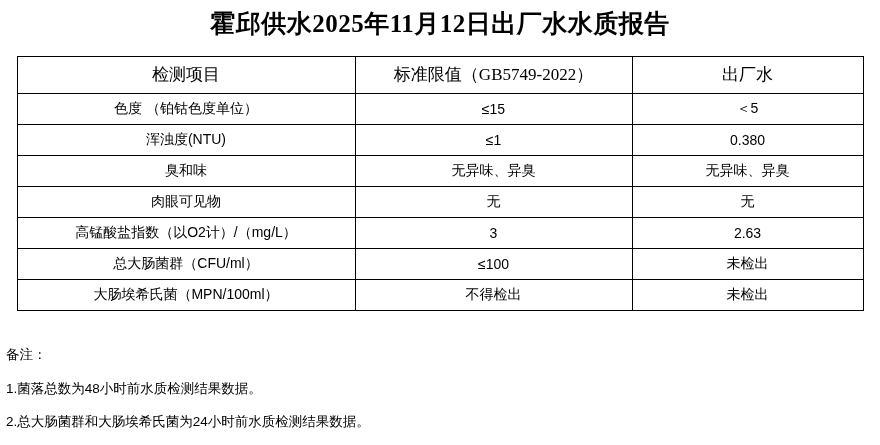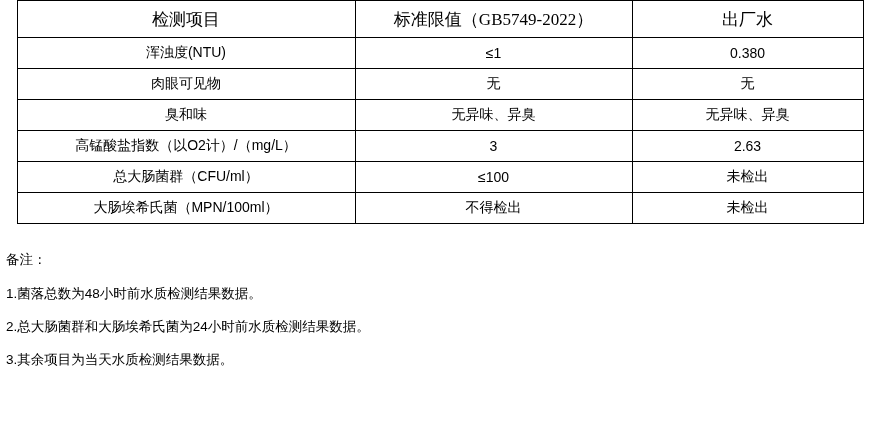--- a/index.html
+++ b/index.html
@@ -26,21 +26,21 @@
     font-family: "Liberation Serif", serif;
     font-size: 25px;
     font-weight: bold;
     letter-spacing: 0.5px;
     padding: 10px 0 9px 0;
     line-height: 1.15;
   }
   table.report {
     border-collapse: collapse;
     width: 846px;
-    margin: 0 auto;
+    margin: 8px auto;
     table-layout: fixed;
   }
   table.report th, table.report td {
     border: 1px solid #000000;
     text-align: center;
     vertical-align: middle;
     font-family: "Liberation Sans", sans-serif;
   }
   table.report th {
     font-size: 17px;
@@ -68,49 +68,55 @@
   }
   .notes-title {
     padding-bottom: 1px;
   }
 </style>
 </head>
 <body>
 
 <div class="page">
 
+  <div class="doc-title">霍邱供水2025年11月12日出厂水水质报告</div>
 
   <table class="report">
     <colgroup>
       <col class="c1">
       <col class="c2">
       <col class="c3">
     </colgroup>
     <thead>
       <tr>
         <th>检测项目</th>
         <th>标准限值（GB5749-2022）</th>
         <th>出厂水</th>
       </tr>
     </thead>
     <tbody>
       <tr>
+        <td>色度 （铂钴色度单位）</td>
+        <td>≤15</td>
+        <td>＜5</td>
+      </tr>
+      <tr>
         <td>浑浊度(NTU)</td>
         <td>≤1</td>
         <td>0.380</td>
       </tr>
       <tr>
+        <td>臭和味</td>
+        <td>无异味、异臭</td>
+        <td>无异味、异臭</td>
+      </tr>
+      <tr>
         <td>肉眼可见物</td>
         <td>无</td>
         <td>无</td>
-      </tr>
-      <tr>
-        <td>臭和味</td>
-        <td>无异味、异臭</td>
-        <td>无异味、异臭</td>
       </tr>
       <tr>
         <td>高锰酸盐指数（以O2计）/（mg/L）</td>
         <td>3</td>
         <td>2.63</td>
       </tr>
       <tr>
         <td>总大肠菌群（CFU/ml）</td>
         <td>≤100</td>
         <td>未检出</td>

